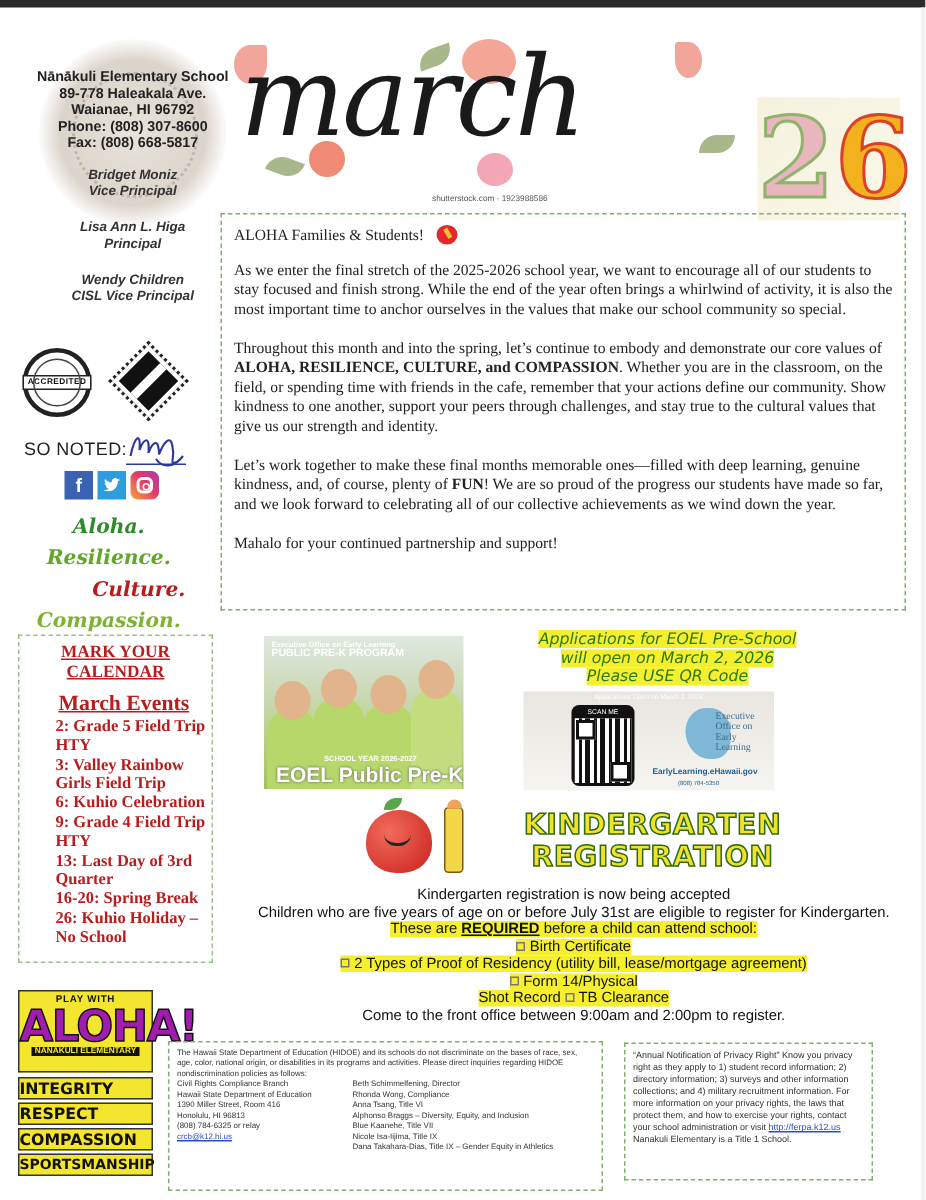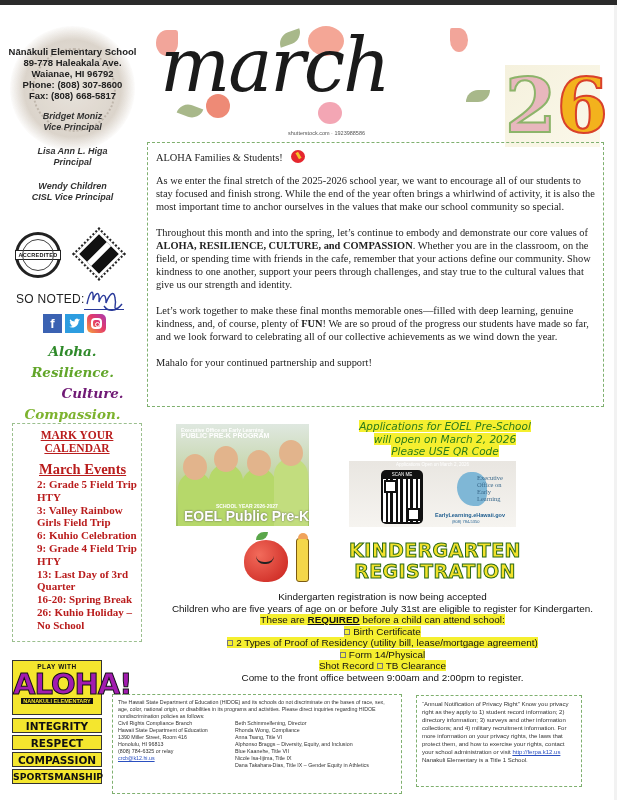--- a/index.html
+++ b/index.html
@@ -3,21 +3,21 @@
 <meta charset="utf-8">
 <style>
   * { box-sizing: border-box; margin: 0; padding: 0; }
   html, body { width: 617px; height: 800px; overflow: hidden; background: #ffffff; }
   body { position: relative; font-family: "Liberation Sans", sans-serif; color: #111; }
 
   .topbar { position: absolute; left: 0; top: 0; width: 617px; height: 5px; background: #2b2b2b; }
   .rightedge { position: absolute; right: 0; top: 5px; width: 3px; height: 795px; background: #f2f2f2; }
 
   
-  .school-info { position: absolute; left: 0; top: 18px; width: 145px; text-align: center; }
+  .school-info { position: absolute; left: 16px; top: 18px; width: 145px; text-align: center; }
   .swirl {
     position: absolute; left: 10px; top: 8px; width: 125px; height: 125px; border-radius: 50%;
     background: radial-gradient(circle, #e6e0d8 0%, #d8d0c6 55%, rgba(216,208,198,0.0) 72%);
     opacity: 0.9;
   }
   .swirl::before {
     content: ""; position: absolute; left: 22px; top: 22px; width: 80px; height: 80px; border-radius: 50%;
     border: 2px dotted #b9afa3;
   }
   .school-lines { position: relative; padding-top: 28px; font-size: 9.5px; font-weight: bold; line-height: 11px; color: #222; }
@@ -48,39 +48,39 @@
   .social .ico { width: 19px; height: 19px; display: flex; align-items: center; justify-content: center; color: #fff; font-weight: bold; font-size: 13px; }
   .ico.fb { background: #3b62b2; font-family: "Liberation Sans", sans-serif; }
   .ico.tw { background: #2d9de0; font-size: 12px; }
   .ico.ig { background: linear-gradient(45deg, #f7a43a, #e33a6b 55%, #a73bb3); border-radius: 5px; }
   .ico.ig span { width: 11px; height: 11px; border: 2px solid #fff; border-radius: 4px; display: block; position: relative; }
   .ico.ig span::after { content: ""; position: absolute; left: 2px; top: 2px; width: 3px; height: 3px; border: 1.5px solid #fff; border-radius: 50%; }
 
   .values { position: absolute; left: 0; top: 341px; width: 145px; text-align: center; font-family: "DejaVu Serif", serif; font-style: italic; font-weight: bold; line-height: 21px; font-size: 13.5px; }
   .values div:nth-child(1) { color: #2f8a2a; }
   .values div:nth-child(2) { color: #62a62a; }
-  .values div:nth-child(3) { color: #701a75; padding-left: 40px; }
+  .values div:nth-child(3) { color: #b91c1c; padding-left: 40px; }
   .values div:nth-child(4) { color: #7db32e; }
 
   .calendar {
     position: absolute; left: 12px; top: 423px; width: 130px; height: 219px;
     border: 1px dashed #9bbf8e; padding: 3px 4px;
     font-family: "Liberation Serif", serif; font-weight: bold; color: #b91c1c;
   }
   .cal-title { text-align: center; font-size: 11.5px; line-height: 13px; text-decoration: underline; margin-top: 2px; }
   .cal-sub { font-size: 14.5px; text-decoration: underline; margin: 6px 0 0 22px; line-height: 17px; }
   .cal-events { list-style: none; font-size: 11px; line-height: 12.8px; margin-left: 20px; }
 
   .aloha-logo { position: absolute; left: 12px; top: 660px; width: 90px; height: 55px; background: #f4e62e; border: 1px solid #333; text-align: center; }
   .aloha-logo .play { font-size: 6.5px; font-weight: bold; margin-top: 2px; letter-spacing: 0.5px; }
   .aloha-logo .big { font-family: "DejaVu Sans", sans-serif; font-size: 29px; font-weight: bold; line-height: 28px; letter-spacing: -1px; color: #a21caf; -webkit-text-stroke: 1px #111; }
   .aloha-logo .nan { font-size: 5.5px; font-weight: bold; background: #111; color: #f4e62e; margin: 0 8px; }
   .value-bar {
     position: absolute; left: 12px; width: 90px; height: 15px; background: #f4e62e; border: 1px solid #333;
-    font-family: "DejaVu Sans", sans-serif; font-weight: bold; font-size: 10.5px; text-align: center; line-height: 14px; color: #111;
+    font-family: "DejaVu Sans", sans-serif; font-weight: bold; font-size: 10.5px; line-height: 14px; color: #111;
   }
 
   
   .banner { position: absolute; left: 148px; top: 10px; width: 350px; height: 118px; }
   .banner .flower { position: absolute; border-radius: 50%; }
   .banner .leaf { position: absolute; width: 24px; height: 12px; border-radius: 12px 0 12px 0; background: #a8b88a; }
   .banner .word {
     position: absolute; left: 12px; top: 10px; font-family: "DejaVu Serif", serif; font-style: italic;
     font-size: 74px; line-height: 90px; color: #1a1a1a; letter-spacing: -2px;
   }

